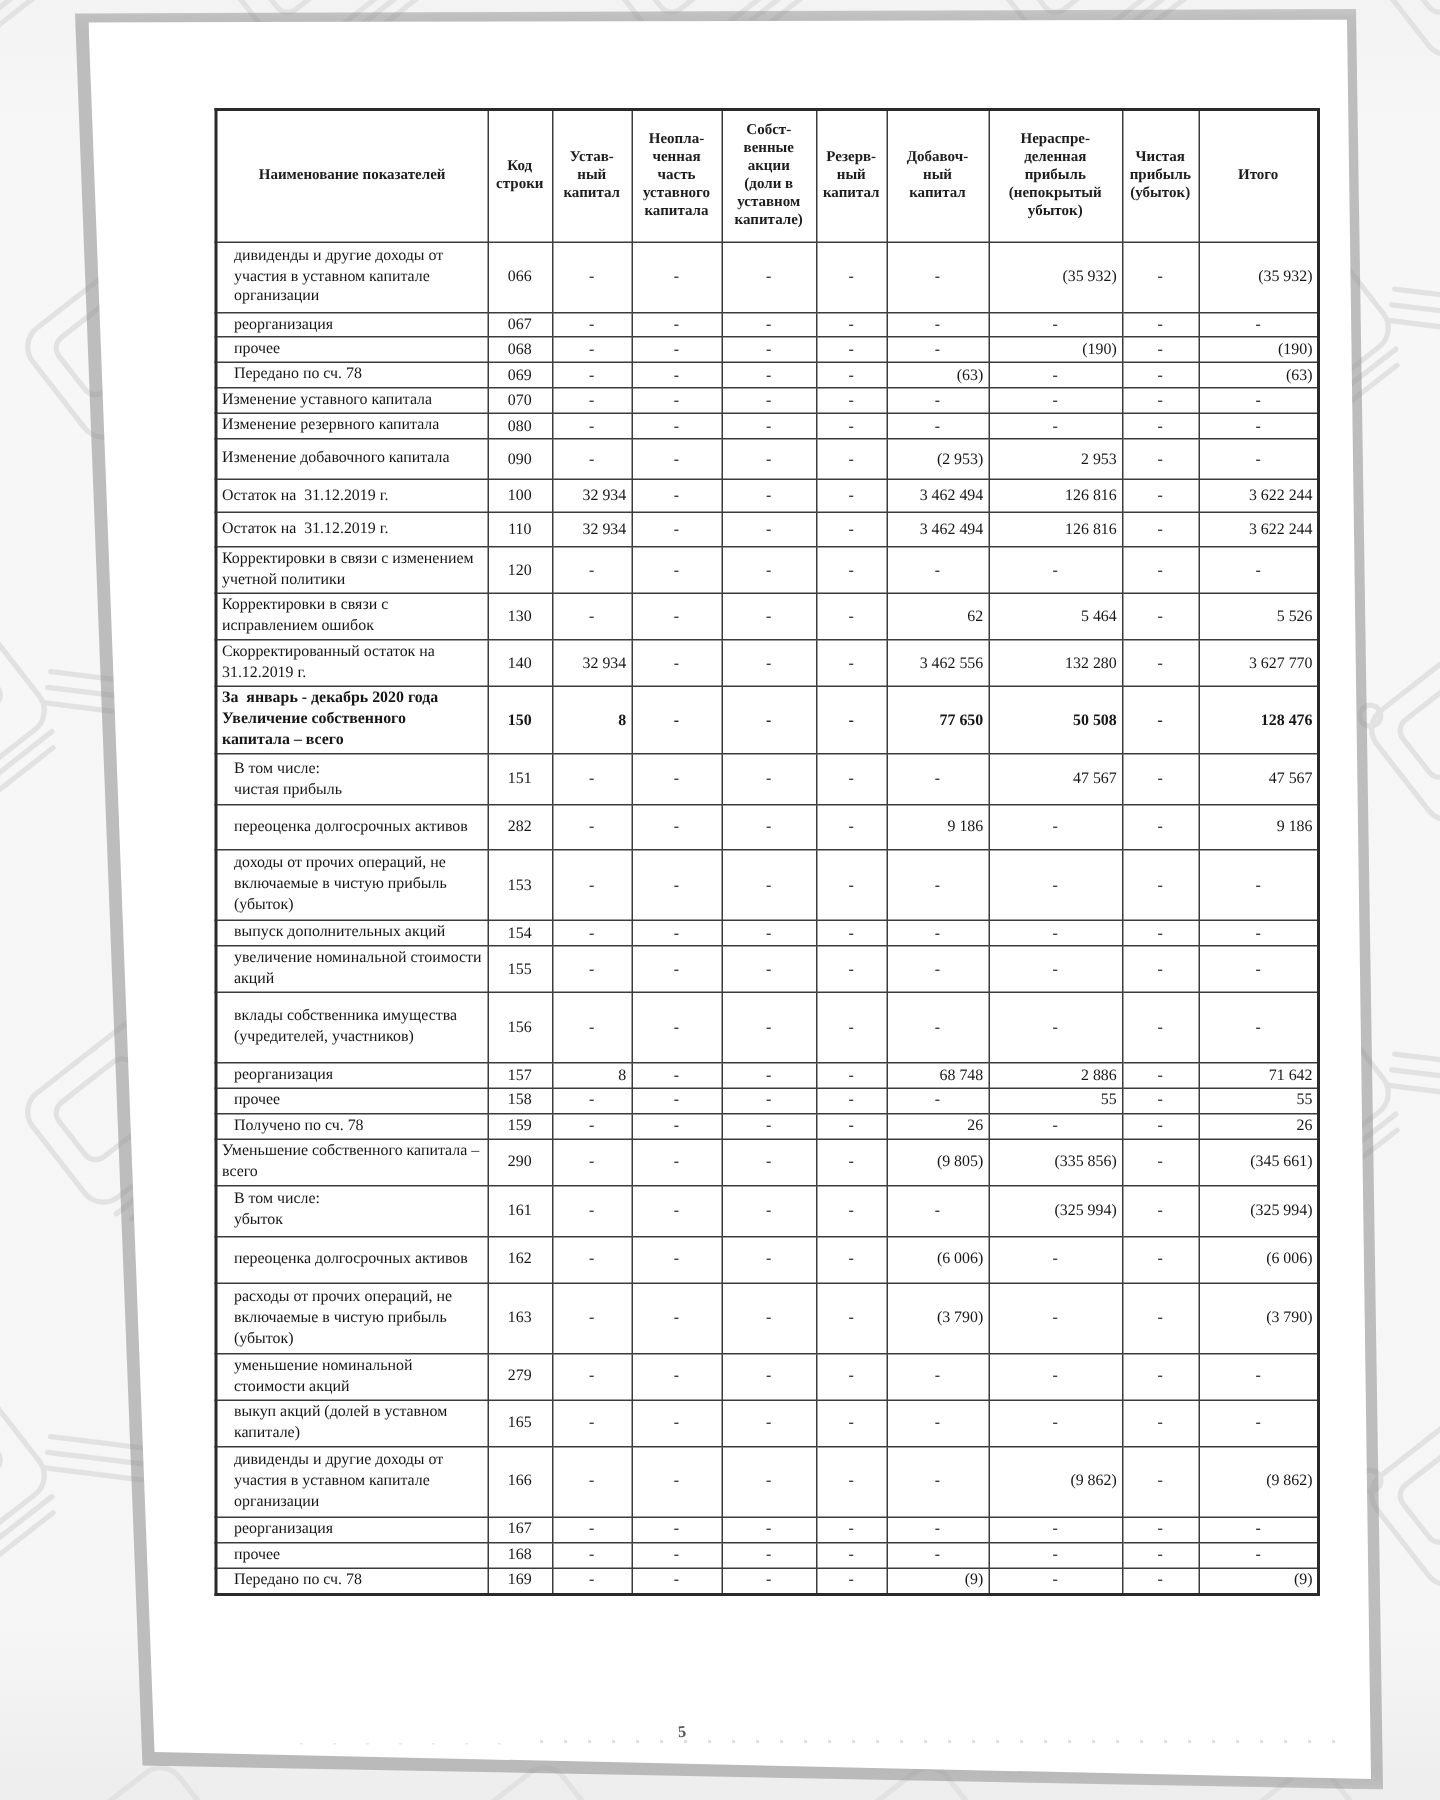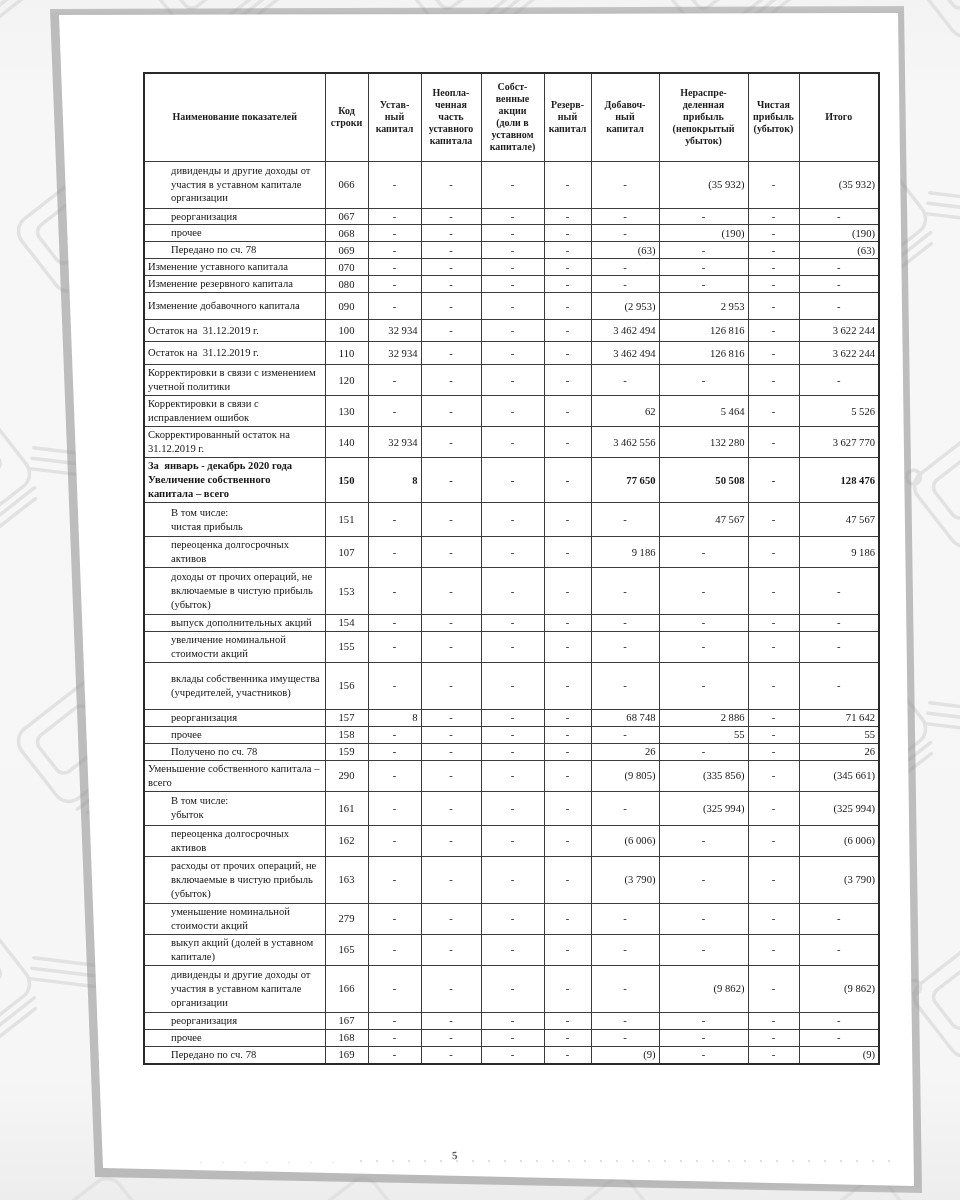--- a/index.html
+++ b/index.html
@@ -30,21 +30,21 @@
   }
   #doc-table{border:2px solid #2a2a2a;}
   #doc-table th{
     font-size:10px;font-weight:bold;text-align:center;
     white-space:pre-line;line-height:1.2;padding:2px 1px;color:#1d1d1d;
   }
   #doc-table td.lbl{
     font-size:10.6px;text-align:left;padding:1px 2px 1px 3px;
     white-space:pre-line;line-height:1.32;
   }
-  #doc-table td.lbl.ind{padding-left:26px;}
+  #doc-table td.lbl.ind{padding-left:11px;}
   #doc-table td.code{font-size:10.6px;text-align:center;padding:0 1px;}
   #doc-table td.val{font-size:10.6px;text-align:right;padding:0 3px 0 1px;}
   #doc-table td.val.dash{text-align:center;padding:0 1px;}
   #page-number{
     position:absolute;left:452px;top:1149px;font-size:11px;color:#3d3d3d;
     transform:rotate(-4deg);font-weight:bold;opacity:.85;
   }
   #scan-noise{
     position:absolute;left:360px;top:1160px;width:530px;height:2px;opacity:.22;
     background:repeating-linear-gradient(90deg,#6b6b6b 0 2px,transparent 2px 16px);
@@ -612,21 +612,21 @@
             <td class="val dash">-</td>
             <td class="val dash">-</td>
             <td class="val dash">-</td>
             <td class="val dash">-</td>
             <td class="val">47 567</td>
             <td class="val dash">-</td>
             <td class="val">47 567</td>
           </tr>
           <tr style="height: 30px;">
             <td class="lbl ind">переоценка долгосрочных активов</td>
-            <td class="code">107</td>
+            <td class="code">282</td>
             <td class="val dash">-</td>
             <td class="val dash">-</td>
             <td class="val dash">-</td>
             <td class="val dash">-</td>
             <td class="val">9 186</td>
             <td class="val dash">-</td>
             <td class="val dash">-</td>
             <td class="val">9 186</td>
           </tr>
           <tr style="height: 47px;">

